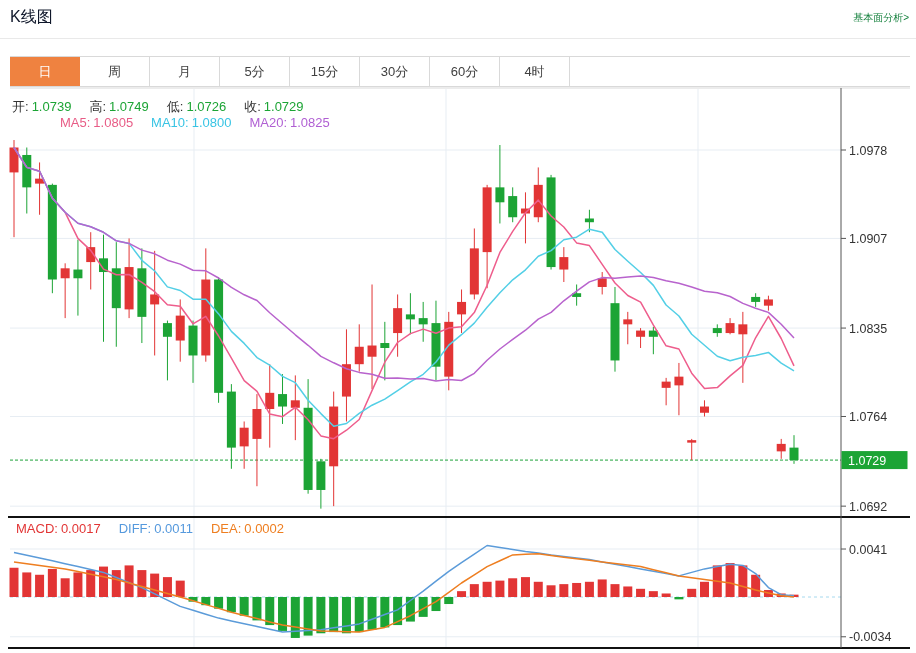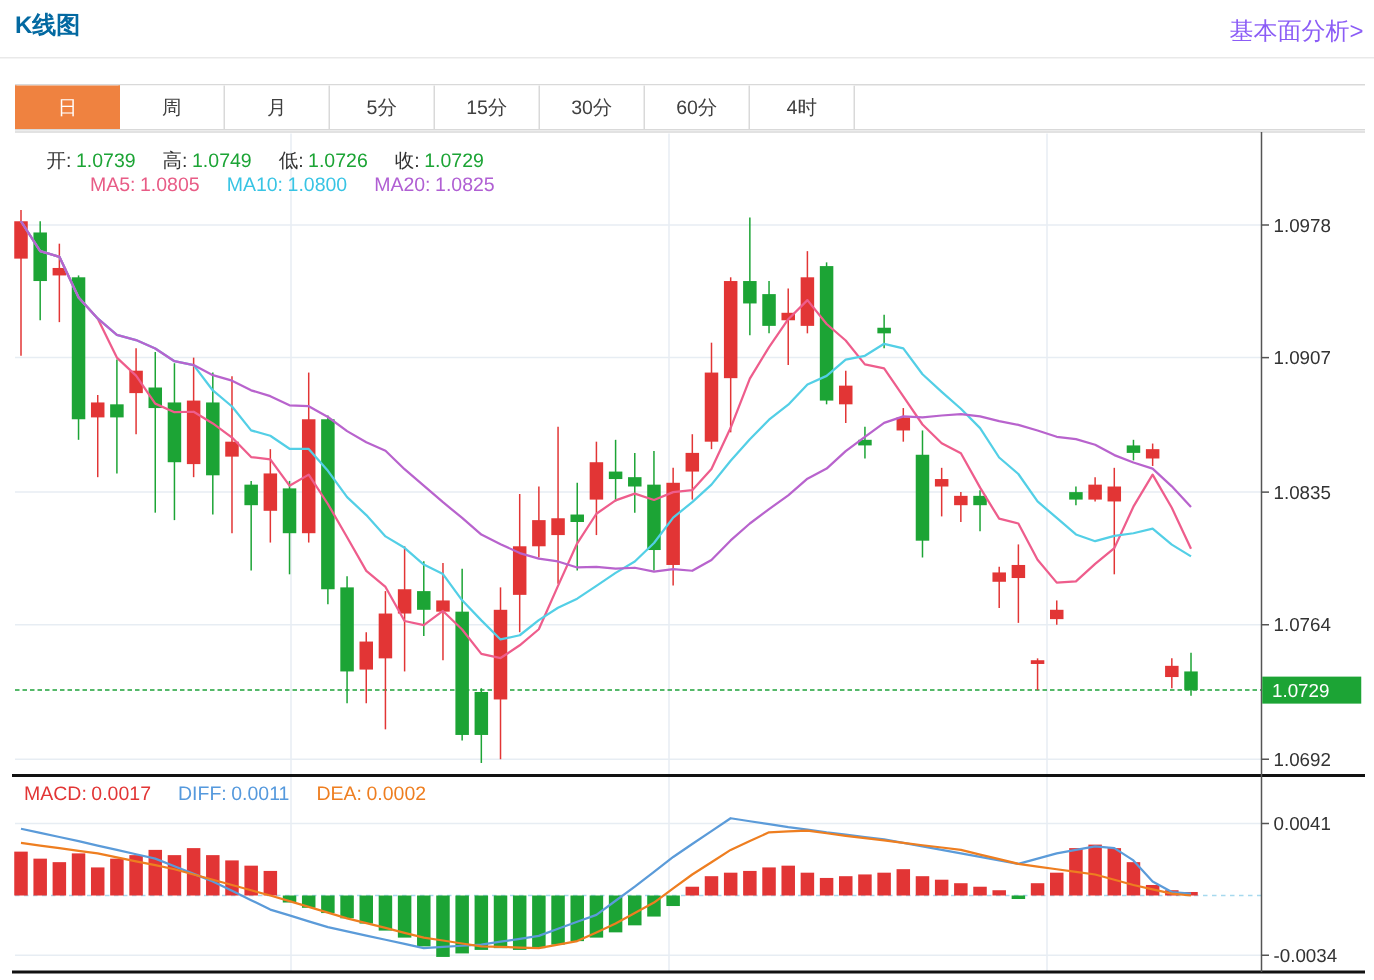--- a/index.html
+++ b/index.html
@@ -1,32 +1,32 @@
 <!DOCTYPE html>
 <html><head>
 <meta charset="utf-8">
 <style>
   html,body{margin:0;padding:0;background:#fff;}
   body{width:916px;height:653px;position:relative;overflow:hidden;
        font-family:"Liberation Sans","DejaVu Sans",sans-serif;}
-  .header-title{position:absolute;left:10px;top:7px;font-size:16px;font-weight:bold;color:#0369a1;}
-  .header-link{position:absolute;right:7px;top:11px;font-size:16px;color:#8b5cf6;cursor:pointer;text-decoration:none;}
+  .header-title{position:absolute;left:10px;top:7px;font-size:16px;font-weight:normal;color:#0f172a;}
+  .header-link{position:absolute;right:7px;top:11px;font-size:10px;color:#15803d;cursor:pointer;text-decoration:none;}
   .top-divider{position:absolute;left:0;top:38px;width:916px;height:1px;background:#e9e9e9;}
   .tabbar{position:absolute;left:10px;top:56px;width:900px;height:31px;display:flex;
           border-top:1px solid #d9d9d9;border-bottom:1px solid #d9d9d9;background:#fff;box-sizing:border-box;}
   .tab{width:70px;box-sizing:border-box;border-right:1px solid #d9d9d9;display:flex;align-items:center;
        justify-content:center;font-size:13px;color:#404040;background:#fff;cursor:pointer;}
   .tab:first-child{border-left:1px solid #d9d9d9;}
   .tab.active{background:#ef8240;color:#fff;border-color:#ef8240;}
   svg#chart{position:absolute;left:0;top:0;}
   .legend{position:absolute;font-size:13px;white-space:nowrap;letter-spacing:0;}
   .legend .item{margin-right:18px;}
   .legend .lab{color:#333;}
   .legend .val{margin-left:3px;}
-  #ohlc-legend{left:31px;top:98px;}
+  #ohlc-legend{left:12px;top:98px;}
   #ma-legend{left:16px;top:115px;margin-left:44px;}
   #macd-legend{left:16px;top:521px;}
 </style>
 </head>
 <body>
 
 <div class="header-title">K线图</div>
 <a class="header-link">基本面分析&gt;</a>
 <div class="top-divider"></div>
 

